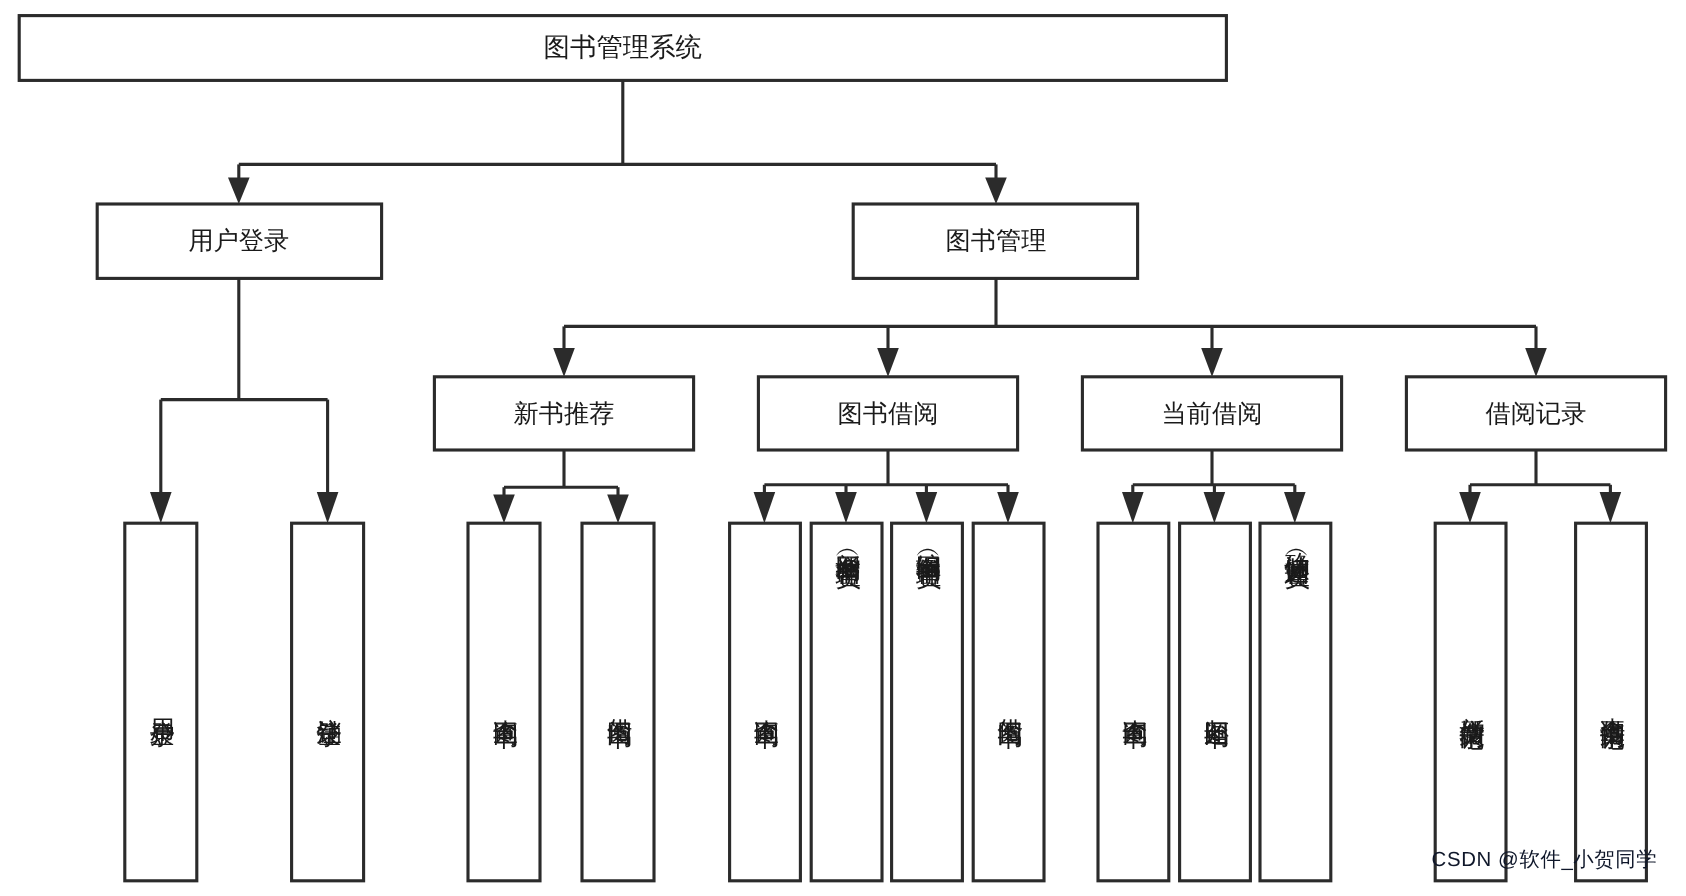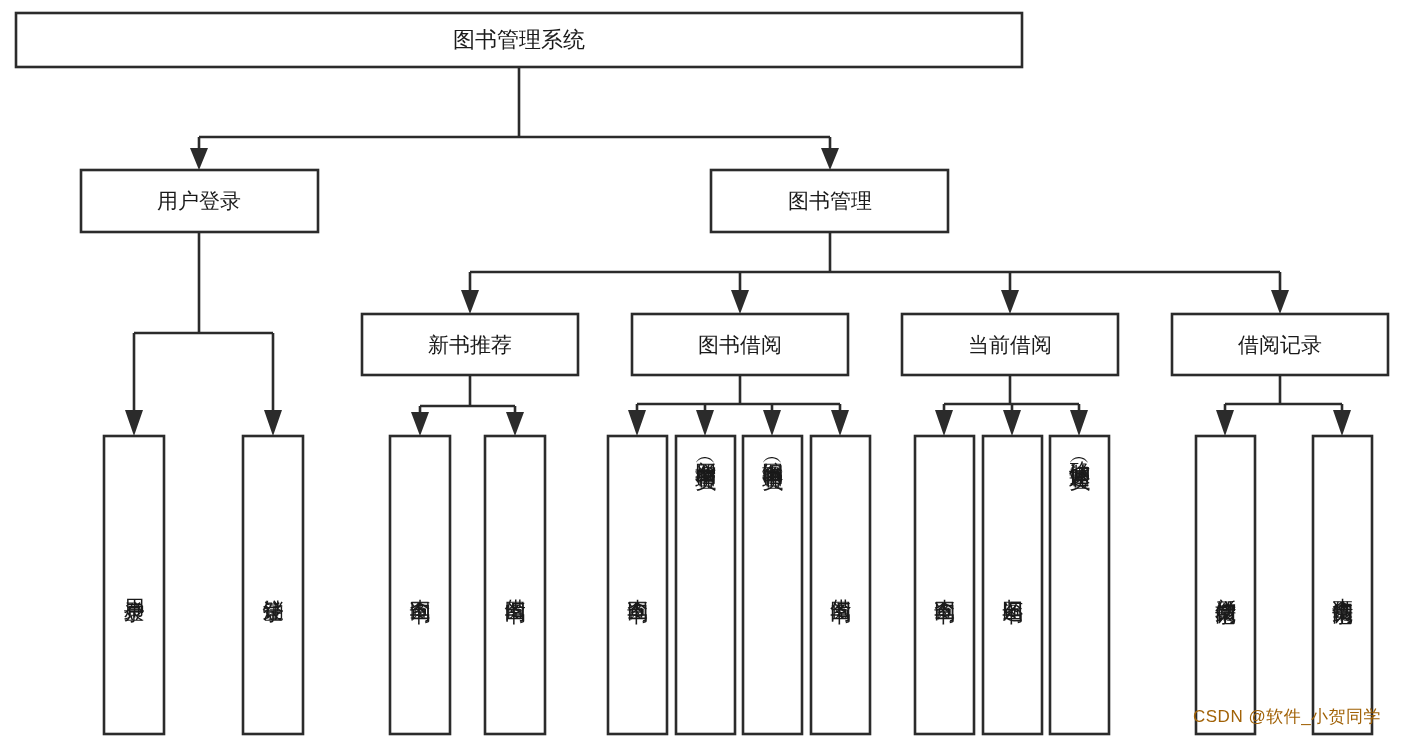--- a/index.html
+++ b/index.html
@@ -72,21 +72,21 @@
     line-height: 1.08;
     color: #1a1a1a;
     letter-spacing: 1.5px;
     white-space: nowrap;
     text-align: center;
   }
   .watermark {
     position: absolute;
     font-family: "Liberation Sans", "DejaVu Sans", sans-serif;
     font-size: 17px;
-    color: #a16207;
+    color: #0f172a;
     white-space: nowrap;
     letter-spacing: 0.5px;
   }
 </style>
 </head>
 <body>
 
 <div id="diagram-root">
 
   <svg class="diagram-canvas" viewBox="0 0 1405 747">

